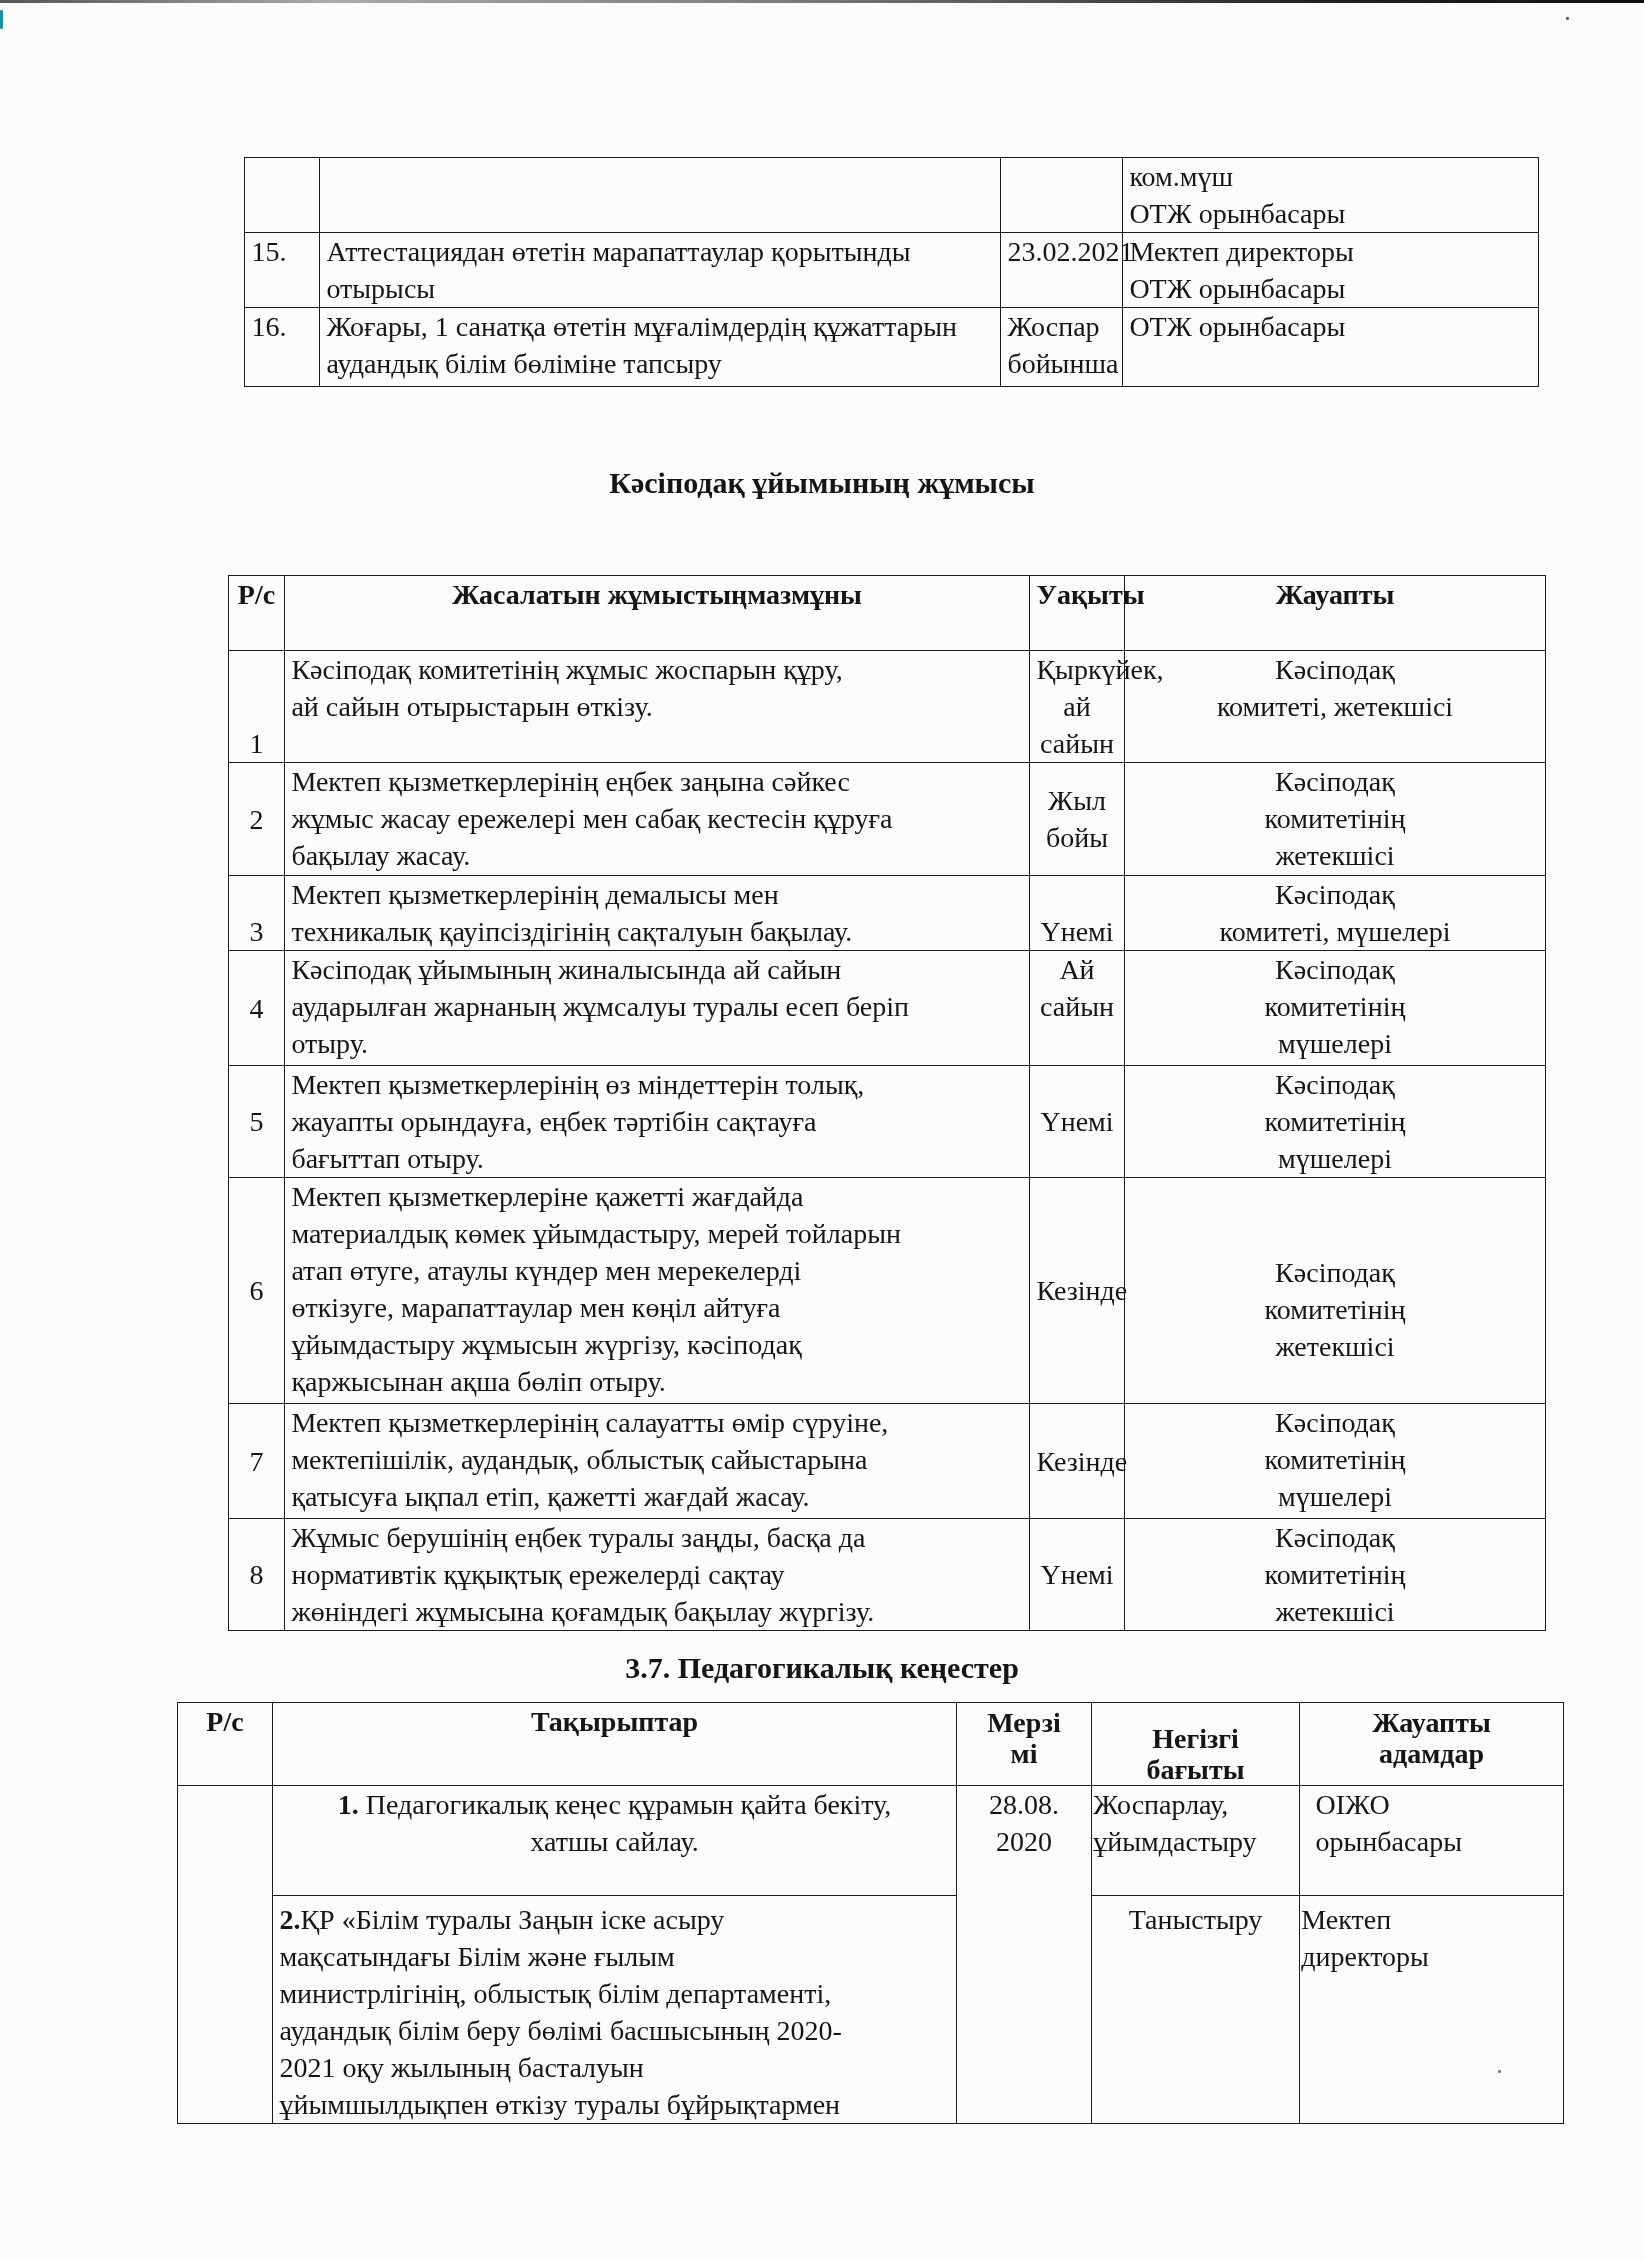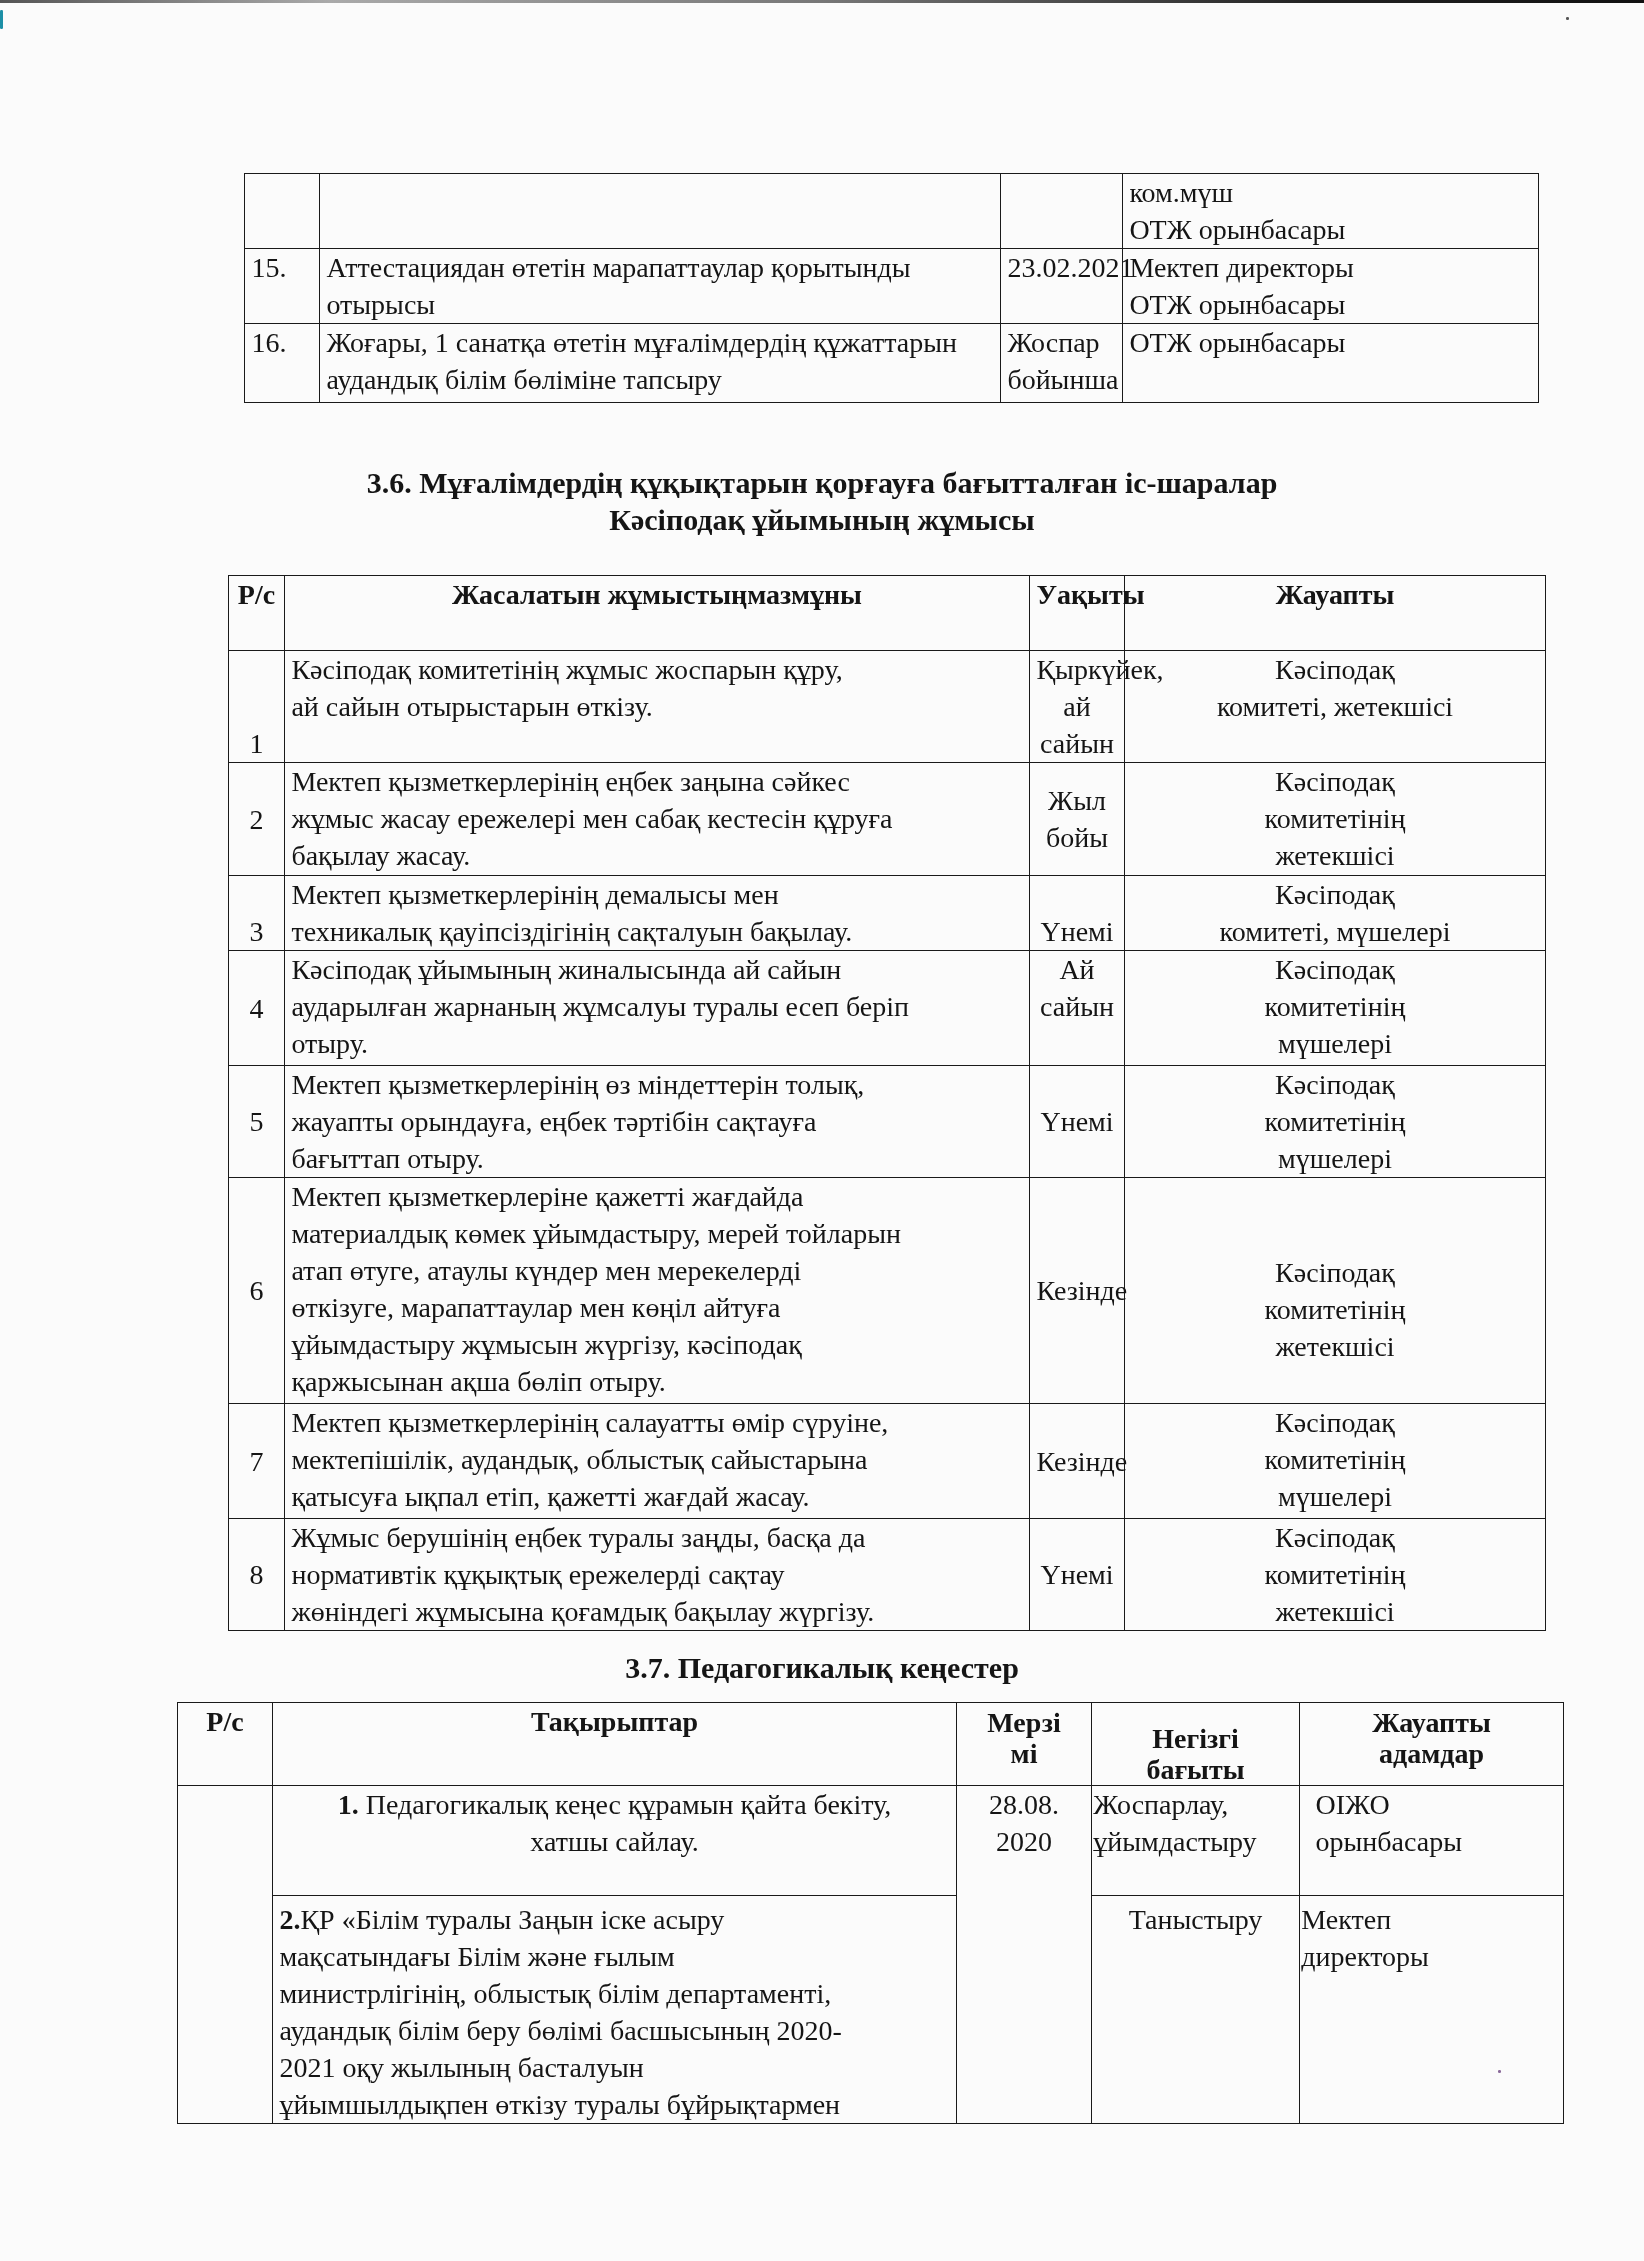--- a/index.html
+++ b/index.html
@@ -29,21 +29,21 @@
   .line { display: block; }
 </style>
 </head>
 <body>
 
 <div class="scan-top"></div>
 <div class="scan-left"></div>
 <div class="speck" style="left:1566px;top:17px;"></div>
 <div class="speck" style="left:1498px;top:2070px;background:#8a6a9a;"></div>
 
-<table class="doc" style="left:244px; top:173px; width:1294px;">
+<table class="doc" style="left:244px; top:157px; width:1294px;">
   <colgroup>
       <col style="width:75px">
       <col style="width:681px">
       <col style="width:122px">
       <col style="width:416px">
     </colgroup>
   <tbody>
       <tr style="height:75px;">
     <td></td>
     <td></td>
@@ -67,21 +67,20 @@
     <td>Жоғары, 1 санатқа өтетін мұғалімдердің құжаттарын аудандық білім бөліміне тапсыру</td>
     <td>Жоспар бойынша</td>
     <td>
       <span class="line">ОТЖ орынбасары</span>
     </td>
   </tr>
 </tbody>
   </table>
 
 <div class="heading" style="top:464px;">
-  <span class="line">3.6. Мұғалімдердің құқықтарын қорғауға бағытталған іс-шаралар</span>
   <span class="line">Кәсіподақ ұйымының жұмысы</span>
 </div>
 
 <table class="doc" style="left:228px; top:575px; width:1317px;">
   <colgroup>
       <col style="width:56px">
       <col style="width:745px">
       <col style="width:95px">
       <col style="width:421px">
     </colgroup>

